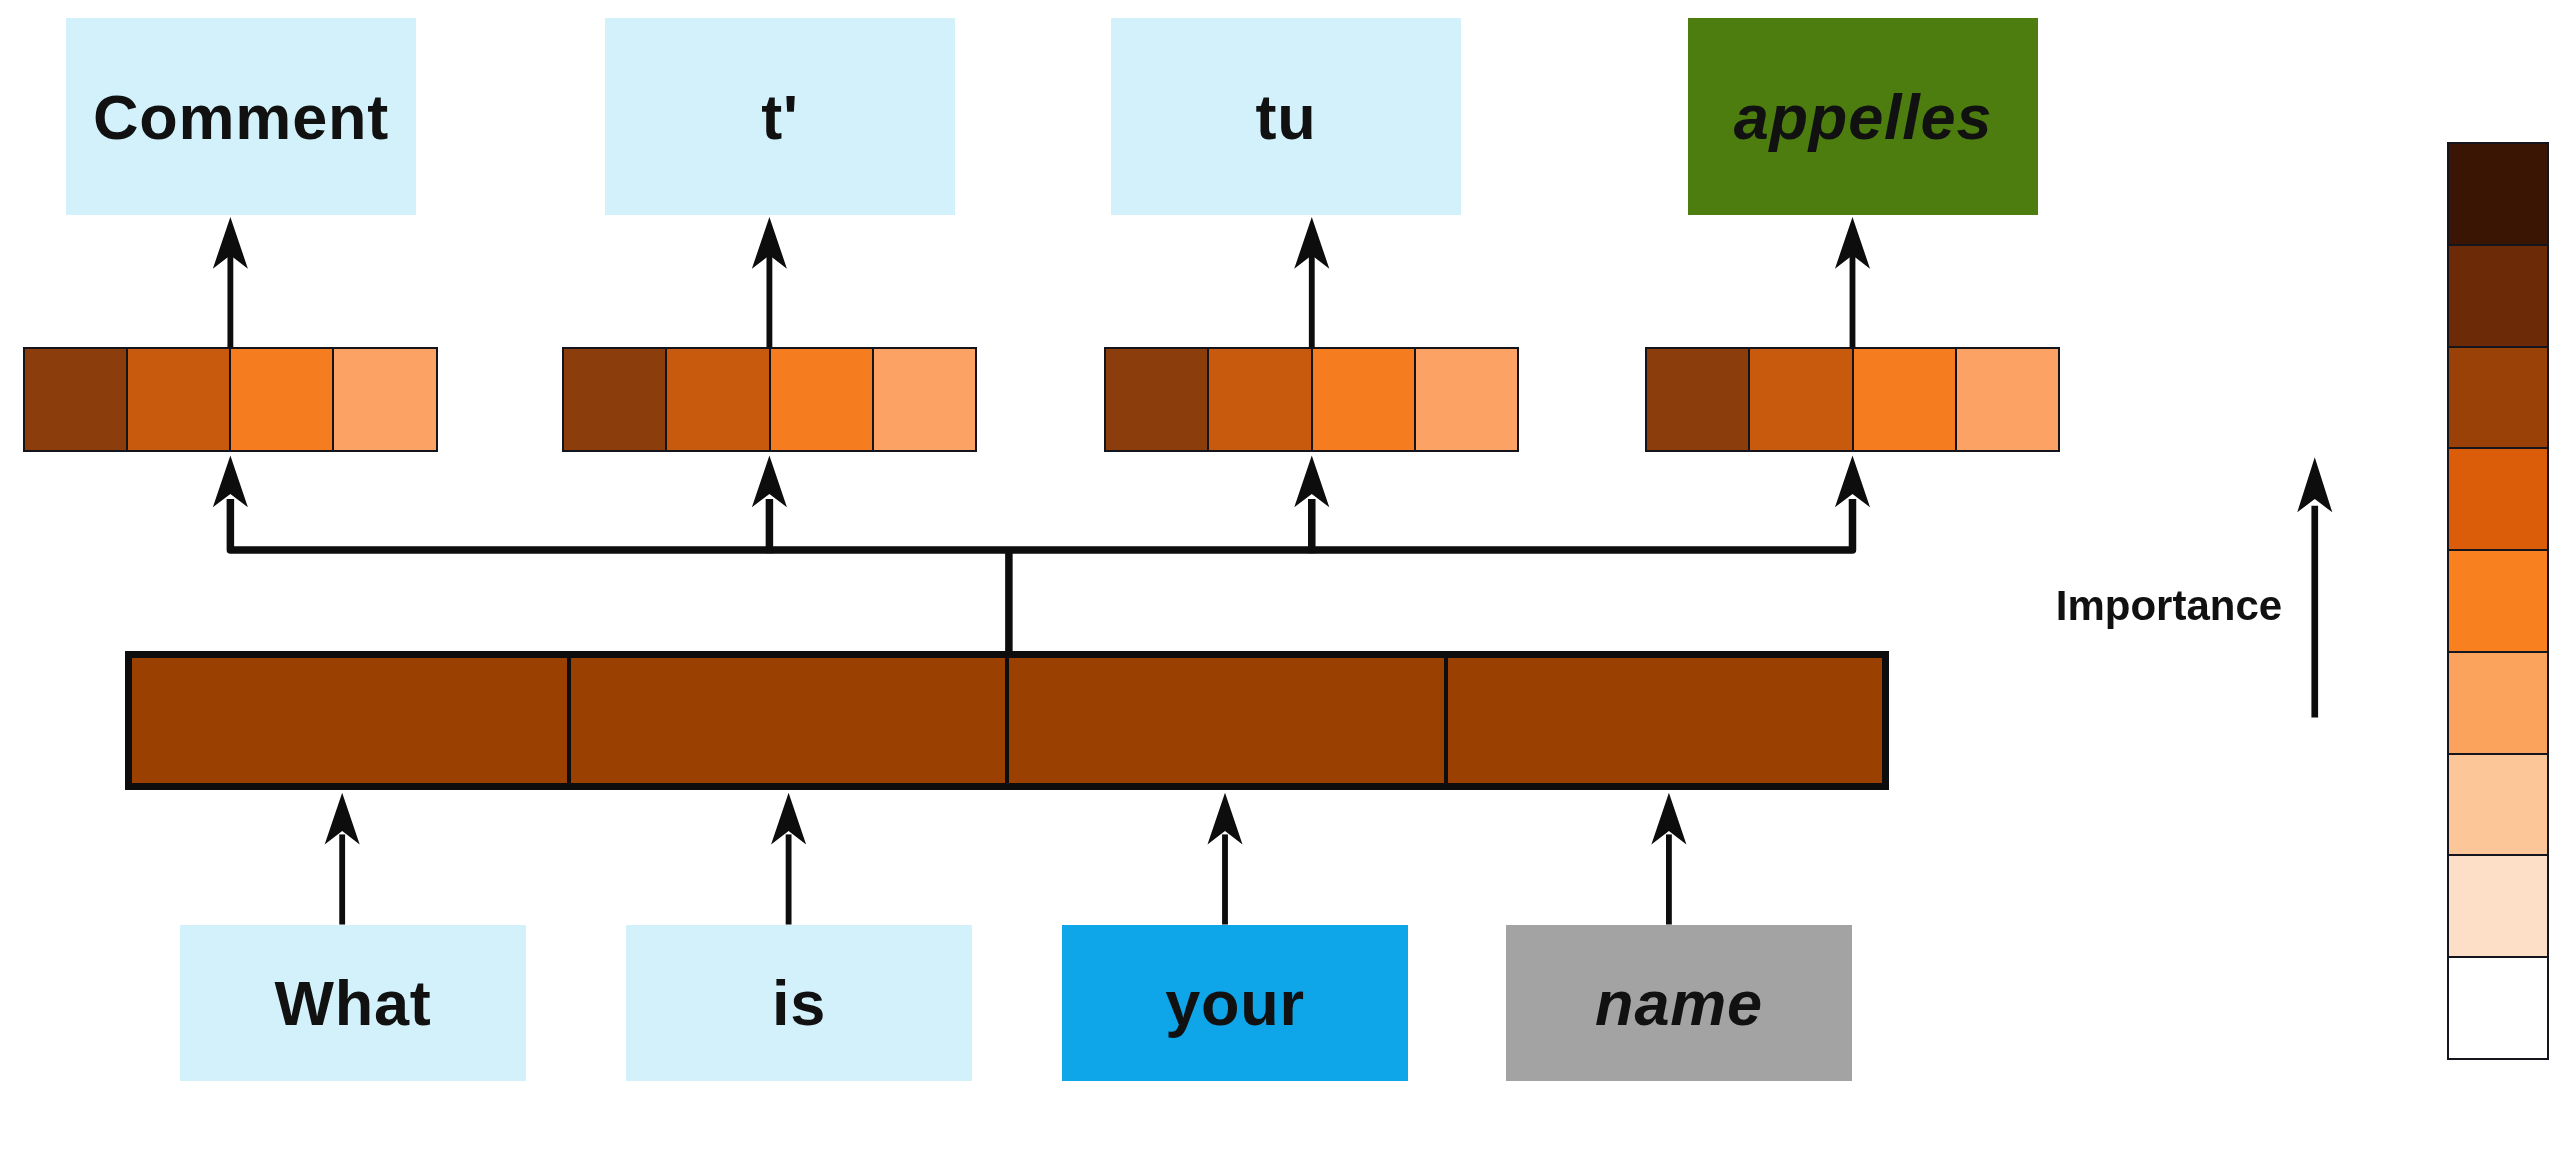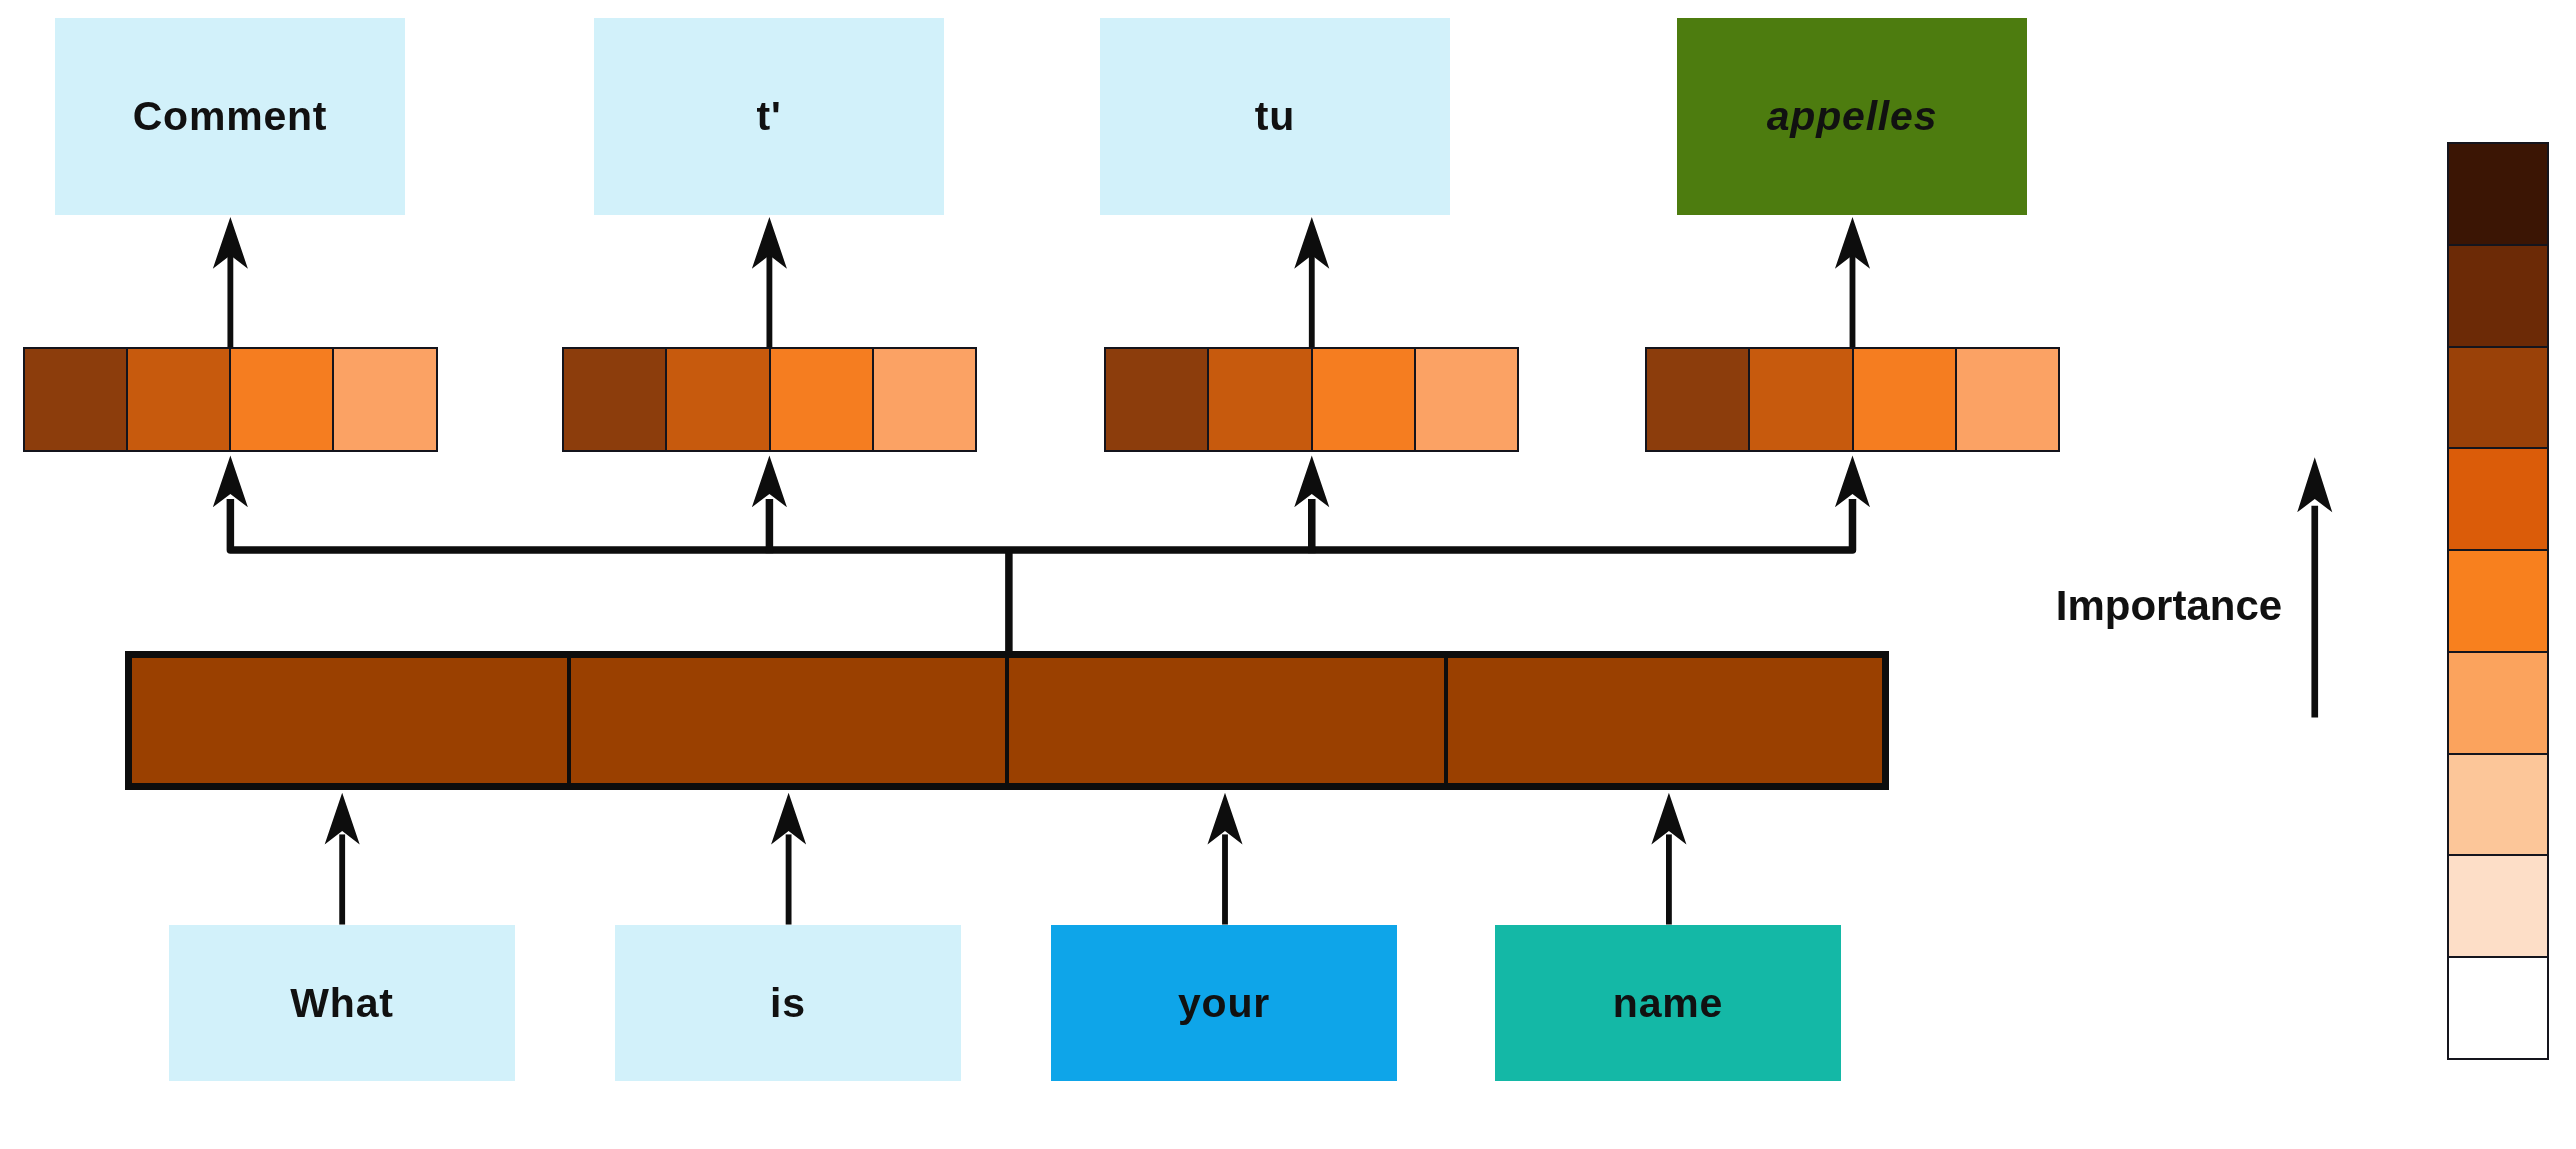--- a/index.html
+++ b/index.html
@@ -11,23 +11,24 @@
     background:#ffffff;
     font-family:"Liberation Sans", sans-serif;
     overflow:hidden;
   }
   .word-box{
     position:absolute;
     display:flex;
     align-items:center;
     justify-content:center;
     font-weight:bold;
-    font-size:41px;
+    font-size:63px;
     color:#111111;
     letter-spacing:0.8px;
+    margin-left:11px;
   }
   .word-box.top{ width:350px; height:197px; top:18.4px; }
   .word-box.bottom{ width:346px; height:156px; top:925px; }
 
   .strip{
     position:absolute;
     top:347px;
     width:415px;
     height:105px;
     display:flex;
@@ -133,21 +134,21 @@
   <div class="encoder-bar">
     <div class="cell" style="background-color: rgb(154, 64, 0);"></div>
     <div class="cell" style="background-color: rgb(154, 64, 0);"></div>
     <div class="cell" style="background-color: rgb(154, 64, 0);"></div>
     <div class="cell" style="background-color: rgb(154, 64, 0);"></div>
   </div>
 
   <div class="word-box bottom" style="left: 169px; background-color: rgb(210, 241, 250);">What</div>
   <div class="word-box bottom" style="left: 615px; background-color: rgb(210, 241, 250);">is</div>
   <div class="word-box bottom" style="left: 1051px; background-color: #0ea5e9;">your</div>
-  <div class="word-box bottom" style="left: 1495px; background-color: #14b8a6;">name</div>
+  <div class="word-box bottom" style="left: 1495px; background-color: #a3a3a3; font-style: italic;">name</div>
 
   <div class="importance-label">Importance</div>
 
   <div class="colorbar">
     <div class="seg" style="background-color: rgb(59, 21, 4);"></div>
     <div class="seg" style="background-color: rgb(108, 42, 6);"></div>
     <div class="seg" style="background-color: rgb(154, 65, 8);"></div>
     <div class="seg" style="background-color: rgb(219, 92, 9);"></div>
     <div class="seg" style="background-color: rgb(248, 128, 30);"></div>
     <div class="seg" style="background-color: rgb(251, 163, 93);"></div>

